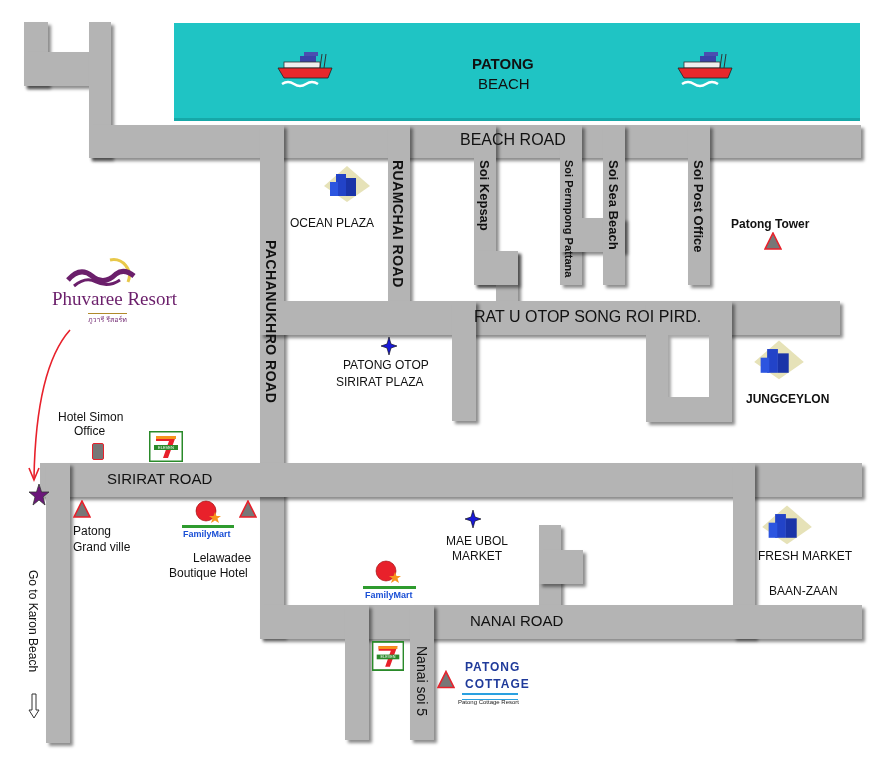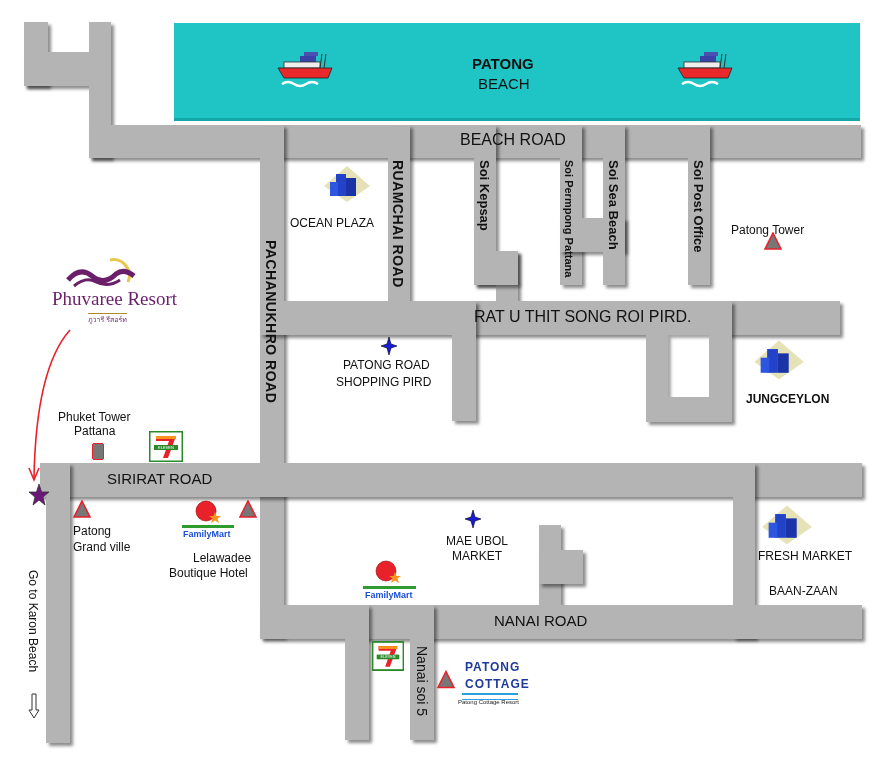--- a/index.html
+++ b/index.html
@@ -80,49 +80,49 @@
 
 <div class="road" style="left:539px;top:525px;width:22px;height:100px;"></div>
 <div class="road" style="left:539px;top:550px;width:44px;height:34px;"></div>
 
 <div class="road" style="left:260px;top:605px;width:602px;height:34px;"></div>
 
 <div class="road" style="left:345px;top:605px;width:24px;height:135px;"></div>
 <div class="road" style="left:410px;top:605px;width:24px;height:135px;"></div>
 
 <div class="lbl road-h" style="left:460px;top:131px;">BEACH ROAD</div>
-<div class="lbl road-h" style="left:474px;top:308px;">RAT U THIT SONG ROI PIRD.</div>
+<div class="lbl road-h" style="left:474px;top:308px;">RAT U OTOP SONG ROI PIRD.</div>
 <div class="lbl road-h" style="left:107px;top:470px;font-size:15px;text-align:right;">SIRIRAT  ROAD</div>
-<div class="lbl road-h" style="left:470px;top:612px;font-size:15px;margin-left:24px;">NANAI  ROAD</div>
+<div class="lbl road-h" style="left:470px;top:612px;font-size:15px;">NANAI  ROAD</div>
 <div class="vlbl road-v" style="left:263px;top:240px;">PACHANUKHRO  ROAD</div>
 <div class="vlbl road-v" style="left:390px;top:160px;">RUAMCHAI  ROAD</div>
 <div class="vlbl soi-v" style="left:477px;top:160px;">Soi Kepsap</div>
 <div class="vlbl soi-v" style="left:563px;top:160px;font-size:11px;">Soi Permpong Pattana</div>
 <div class="vlbl soi-v" style="left:606px;top:160px;">Soi Sea Beach</div>
 <div class="vlbl soi-v" style="left:691px;top:160px;">Soi Post Office</div>
 <div class="vlbl soi-v" style="left:414px;top:646px;font-weight:normal;font-size:14px;">Nanai soi 5</div>
 
 <svg class="icon" style="left:322px;top:164px;" width="50" height="44" viewBox="0 0 50 44">
   <polygon points="25,2 48,22 25,38 2,22" fill="#e6e2b8"></polygon>
   <rect x="14" y="10" width="10" height="22" fill="#2243c8"></rect>
   <rect x="24" y="14" width="10" height="18" fill="#1a34a8"></rect>
   <rect x="8" y="18" width="8" height="14" fill="#2c55e0"></rect>
 </svg>
 <div class="lbl place" style="left:290px;top:216px;">OCEAN  PLAZA</div>
 
-<div class="lbl place" style="left:731px;top:223px;">Patong Tower</div>
+<div class="lbl place" style="left:731px;top:217px;font-weight:bold;">Patong Tower</div>
 <svg class="icon" style="left:764px;top:232px;" width="18" height="18" viewBox="0 0 18 18">
   <polygon points="9,1 17,17 1,17" fill="#777" stroke="#e8212b" stroke-width="1.6"></polygon>
 </svg>
 
 <svg class="icon" style="left:381px;top:337px;" width="16" height="18" viewBox="0 0 16 18">
   <polygon points="8,0 10,7 16,9 10,11 8,18 6,11 0,9 6,7" fill="#1a1ad8" stroke="#000" stroke-width="0.6"></polygon>
 </svg>
-<div class="lbl place" style="left:343px;top:358px;">PATONG ROAD</div>
-<div class="lbl place" style="left:336px;top:375px;">SHOPPING PIRD</div>
+<div class="lbl place" style="left:343px;top:358px;">PATONG OTOP</div>
+<div class="lbl place" style="left:336px;top:375px;">SIRIRAT PLAZA</div>
 
 <svg class="icon" style="left:752px;top:338px;" width="54" height="48" viewBox="0 0 50 44">
   <polygon points="25,2 48,22 25,38 2,22" fill="#e6e2b8"></polygon>
   <rect x="14" y="10" width="10" height="22" fill="#2243c8"></rect>
   <rect x="24" y="14" width="10" height="18" fill="#1a34a8"></rect>
   <rect x="8" y="18" width="8" height="14" fill="#2c55e0"></rect>
 </svg>
 <div class="lbl place-b" style="left:746px;top:392px;">JUNGCEYLON</div>
 
 <svg class="icon" style="left:62px;top:258px;" width="80" height="30" viewBox="0 0 80 30">
@@ -135,22 +135,22 @@
 
 <svg class="icon" style="left:26px;top:328px;" width="50" height="160" viewBox="0 0 50 160">
   <path d="M44 2 Q10 40 8 150" stroke="#e8212b" stroke-width="1.6" fill="none"></path>
   <path d="M3 140 L8 152 L13 140" stroke="#e8212b" stroke-width="1.6" fill="none"></path>
 </svg>
 
 <svg class="icon" style="left:28px;top:483px;" width="22" height="24" viewBox="0 0 22 24">
   <polygon points="11,1 13.5,9 21,9 15,14 17,22 11,17 5,22 7,14 1,9 8.5,9" fill="#6b167a" stroke="#333" stroke-width="0.8"></polygon>
 </svg>
 
-<div class="lbl place" style="left:58px;top:410px;">Phuket Tower</div>
-<div class="lbl place" style="left:74px;top:424px;">Pattana</div>
+<div class="lbl place" style="left:58px;top:410px;">Hotel Simon</div>
+<div class="lbl place" style="left:74px;top:424px;">Office</div>
 <div class="icon" style="left:92px;top:443px;width:10px;height:15px;background:#777;border:1.5px solid #e8212b;border-radius:2px;"></div>
 
 <svg class="icon" style="left:149px;top:431px;" width="34" height="31" viewBox="0 0 34 31">
   <rect x="0.5" y="0.5" width="33" height="30" fill="#fff" stroke="#2a8a2a" stroke-width="2"></rect>
   <path d="M7 5 L27 5 L19 27 L14 27 L20 10 L7 10 Z" fill="#e8212b"></path>
   <rect x="7" y="5" width="20" height="3" fill="#f7941d"></rect>
   <rect x="5" y="14" width="24" height="5" fill="#2a8a2a"></rect>
   <text x="17" y="18" font-size="4" fill="#fff" text-anchor="middle" font-family="Liberation Sans, sans-serif">ELEVEN</text>
 </svg>
 

